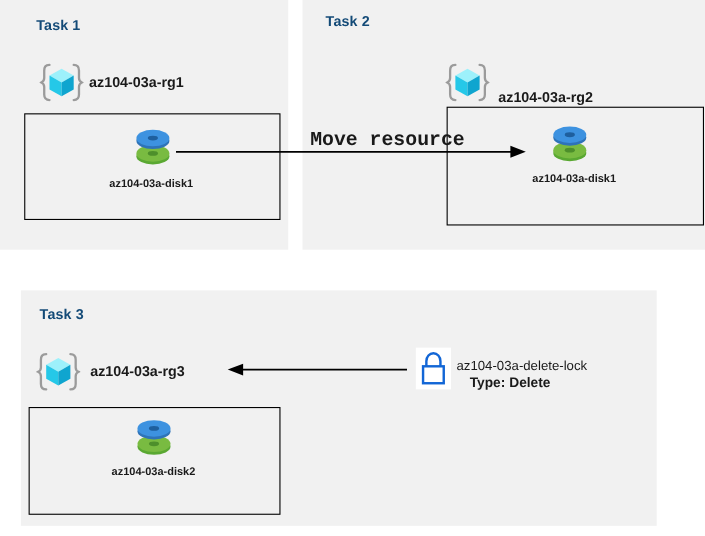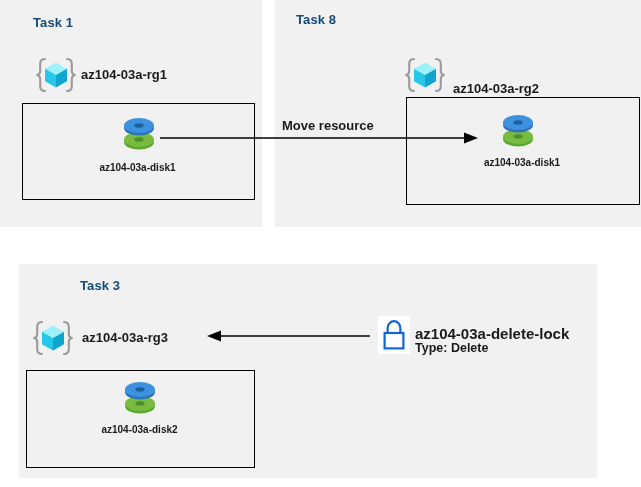--- a/index.html
+++ b/index.html
@@ -12,21 +12,21 @@
   #panel-task1{left:0px;top:0px;width:262px;height:227px;}
   #panel-task2{left:275px;top:0px;width:366px;height:227px;}
   #panel-task3{left:19px;top:264px;width:578px;height:214px;}
 
   .panel-title{
     position:absolute;color:#134a77;font-weight:bold;font-size:13px;
     letter-spacing:.1px;white-space:nowrap;
   }
   #title-task1{left:22px;top:15px;margin-left:11px;}
   #title-task2{left:296px;top:12px;}
-  #title-task3{left:36px;top:278px;margin-left:44px;}
+  #title-task3{left:36px;top:278px;}
 
   .inner-box{position:absolute;border:1.6px solid #000000;background:transparent;}
   #box-task1{left:22px;top:103px;width:231px;height:95px;}
   #box-task2{left:406px;top:97px;width:232px;height:106px;}
   #box-task3{left:26px;top:370px;width:227px;height:96px;}
 
   
   .rg-icon{position:absolute;width:40px;height:36px;}
   .rg-icon svg{display:block;width:40px;height:36px;}
   #rg-icon-1{left:36px;top:57px;}
@@ -54,36 +54,36 @@
   #disk-label-1{left:22px;top:162px;width:231px;}
   #disk-label-2{left:406px;top:157px;width:232px;}
   #disk-label-3{left:26px;top:424px;width:227px;}
 
   
   .arrow-svg{position:absolute;overflow:visible;}
   #arrow-move{left:160px;top:128px;width:320px;height:22px;}
   #arrow-lock{left:205px;top:326px;width:165px;height:22px;}
 
   #arrow-move-label{
-    position:absolute;left:282px;top:118px;font-weight:bold;font-size:13px;
-    color:#1a1a1a;white-space:nowrap;
+    position:absolute;left:282px;top:118px;font-weight:bold;font-size:18px;
+    color:#1a1a1a;white-space:nowrap;font-family:Liberation Mono, monospace;
   }
 
   
   #lock-icon{position:absolute;left:378px;top:316px;width:32px;height:38px;background:#ffffff;}
   #lock-icon svg{display:block;width:32px;height:38px;}
 
   #lock-label{
-    position:absolute;left:415px;top:325px;font-weight:bold;font-size:15px;
+    position:absolute;left:415px;top:325px;font-weight:normal;font-size:12px;
     color:#1a1a1a;white-space:nowrap;
   }
   #lock-type-line{
     position:absolute;left:415px;top:341px;font-size:12.5px;color:#1a1a1a;white-space:nowrap;
   }
-  #lock-type-key{font-weight:bold;}
+  #lock-type-key{font-weight:bold;margin-left:12px;}
   #lock-type-value{font-weight:bold;}
 </style>
 </head>
 <body>
 
 <div class="panel" id="panel-task1"></div>
 <div class="panel-title" id="title-task1">Task 1</div>
 
 <div class="rg-icon" id="rg-icon-1">
   <svg viewBox="0 0 40 36" xmlns="http://www.w3.org/2000/svg">
@@ -104,21 +104,21 @@
     <ellipse cx="21" cy="26.5" rx="15" ry="7.5" fill="#79bb41"></ellipse>
     <ellipse cx="21" cy="26.5" rx="4.6" ry="2.2" fill="#4d8f2b"></ellipse>
     <ellipse cx="21" cy="15" rx="15" ry="7.5" fill="#2e73b8"></ellipse>
     <ellipse cx="21" cy="12.5" rx="15" ry="7.5" fill="#3d92e0"></ellipse>
     <ellipse cx="21" cy="12.5" rx="4.6" ry="2.2" fill="#1e5f9e"></ellipse>
   </svg>
 </div>
 <div class="disk-label" id="disk-label-1">az104-03a-disk1</div>
 
 <div class="panel" id="panel-task2"></div>
-<div class="panel-title" id="title-task2">Task 8</div>
+<div class="panel-title" id="title-task2">Task 2</div>
 
 <div class="rg-icon" id="rg-icon-2">
   <svg viewBox="0 0 40 36" xmlns="http://www.w3.org/2000/svg">
     <path d="M9 2 C5 2 4.2 4 4.2 7 L4.2 14 C4.2 16.2 3.2 17.3 1.6 18 C3.2 18.7 4.2 19.8 4.2 22 L4.2 29 C4.2 32 5 34 9 34" fill="none" stroke="#9b9b9b" stroke-width="2.1" stroke-linecap="round"></path>
     <path d="M31 2 C35 2 35.8 4 35.8 7 L35.8 14 C35.8 16.2 36.8 17.3 38.4 18 C36.8 18.7 35.8 19.8 35.8 22 L35.8 29 C35.8 32 35 34 31 34" fill="none" stroke="#9b9b9b" stroke-width="2.1" stroke-linecap="round"></path>
     <polygon points="20,5.5 31,11.7 20,18 9,11.7" fill="#9df1fb"></polygon>
     <polygon points="9,11.7 20,18 20,30.5 9,24.3" fill="#25c8e8"></polygon>
     <polygon points="31,11.7 20,18 20,30.5 31,24.3" fill="#0fa5cf"></polygon>
   </svg>
 </div>

